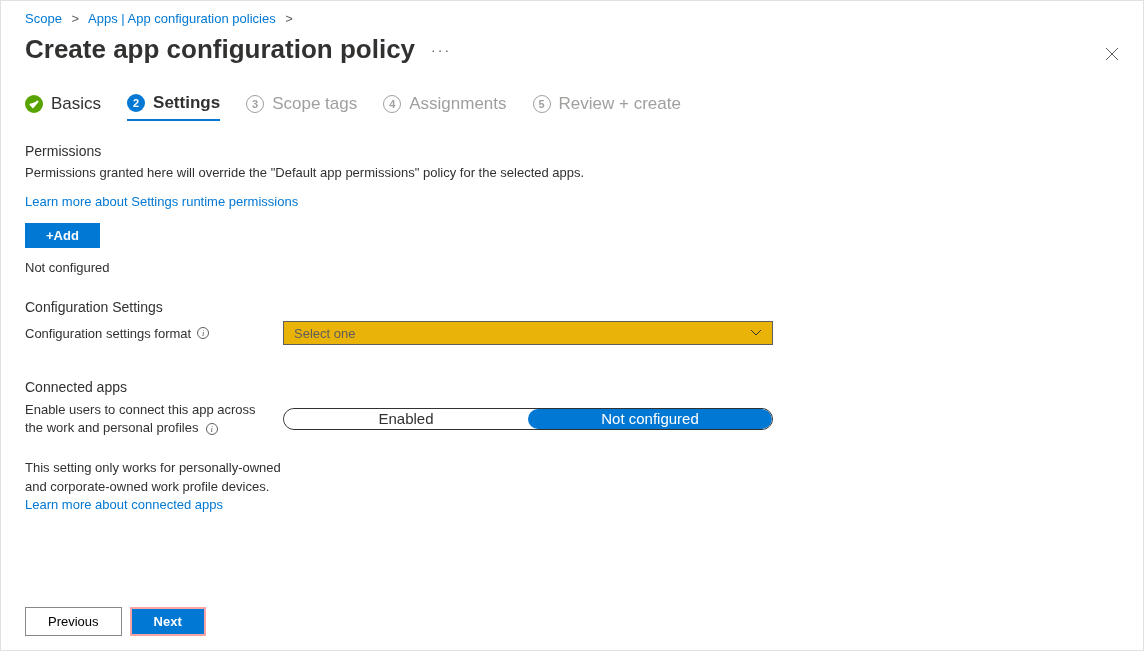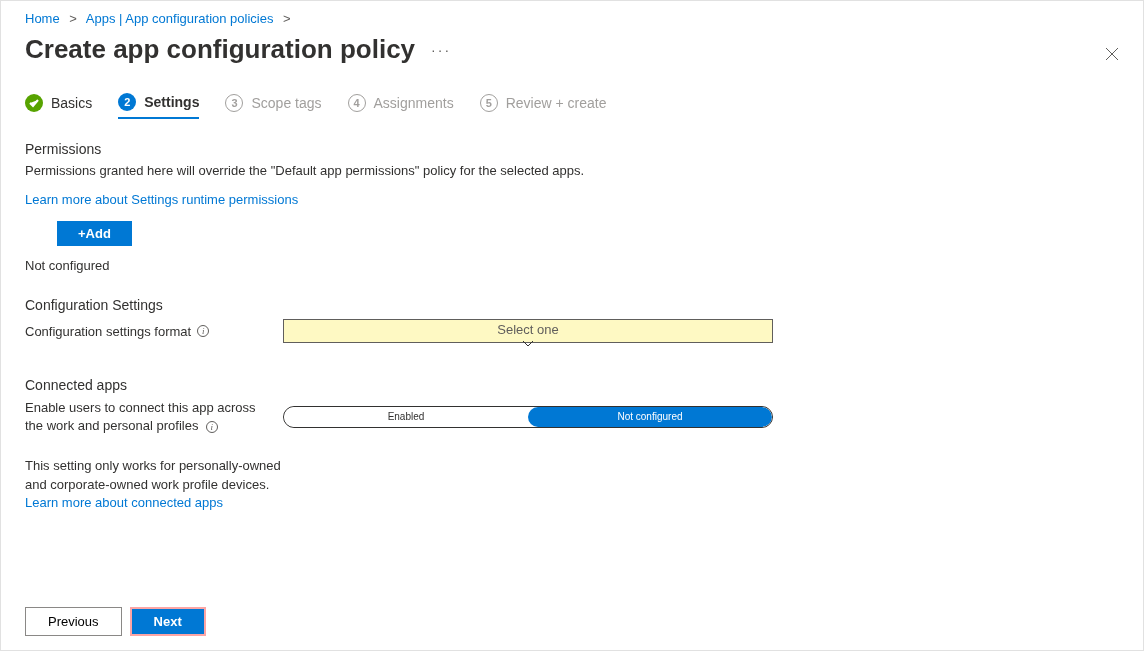--- a/index.html
+++ b/index.html
@@ -11,53 +11,53 @@
     .title-row { display: flex; align-items: center; margin-bottom: 28px; }
     .title { font-size: 26px; font-weight: 600; color: #323130; }
     .ellipsis { margin-left: 16px; color: #605e5c; font-size: 14px; letter-spacing: 2px; cursor: pointer; }
     .close-btn { position: absolute; top: 46px; right: 24px; font-size: 16px; color: #605e5c; cursor: pointer; background: none; border: none; }
     .steps { display: flex; gap: 26px; border-bottom: 0; margin-bottom: 22px; }
     .step { display: flex; align-items: center; gap: 8px; padding-bottom: 6px; }
     .step-circle { width: 18px; height: 18px; border-radius: 50%; display: flex; align-items: center; justify-content: center; font-size: 11px; font-weight: 600; }
     .step-complete .step-circle { background: #57A300; color: #fff; }
     .step-active .step-circle { background: #0078d4; color: #fff; }
     .step-pending .step-circle { border: 1px solid #a19f9d; color: #a19f9d; background: #fff; }
-    .step-label { font-size: 14px; }
+    .step-label { font-size: 17px; }
     .step-complete .step-label { color: #323130; }
     .step-active .step-label { color: #323130; font-weight: 600; }
     .step-pending .step-label { color: #a19f9d; }
     .step-active { border-bottom: 2px solid #0078d4; }
     .section-title { font-size: 14px; color: #323130; margin-bottom: 6px; }
     .desc { font-size: 13px; color: #323130; margin-bottom: 14px; }
     .link { color: #0078d4; text-decoration: none; font-size: 13px; }
-    .add-btn { background: #0078d4; color: #fff; border: 1px solid #0078d4; padding: 4px 20px; font-size: 13px; font-weight: 600; cursor: pointer; margin-top: 14px; margin-bottom: 12px; margin-left: 32px; }
+    .add-btn { background: #0078d4; color: #fff; border: 1px solid #0078d4; padding: 4px 20px; font-size: 13px; font-weight: 600; cursor: pointer; margin-top: 14px; margin-bottom: 12px; }
     .status-text { font-size: 13px; color: #323130; margin-bottom: 24px; }
     .row { display: flex; align-items: center; margin-bottom: 8px; }
     .label-col { width: 258px; padding-right: 12px; font-size: 13px; color: #323130; display: flex; align-items: center; gap: 6px; }
     .info-icon { width: 12px; height: 12px; border: 1px solid #605e5c; border-radius: 50%; display: inline-flex; align-items: center; justify-content: center; font-size: 9px; color: #605e5c; font-style: italic; font-family: serif; }
     .field-col { flex: 1; max-width: 490px; }
-    .select-box { width: 100%; height: 24px; border: 1px solid #605e5c; background: #fef9c3; padding: 2px 10px; font-size: 13px; color: #605e5c; display: flex; align-items: center; justify-content: space-between; cursor: pointer; flex-direction: column; }
+    .select-box { width: 100%; height: 24px; border: 1px solid #605e5c; background: #eab308; padding: 2px 10px; font-size: 13px; color: #605e5c; display: flex; align-items: center; justify-content: space-between; cursor: pointer; }
     .chevron { font-size: 12px; color: #323130; }
     .section-gap { margin-top: 26px; }
     .toggle-group { display: flex; border: 1px solid #323130; border-radius: 12px; overflow: hidden; width: 100%; height: 22px; }
-    .toggle-option { flex: 1; text-align: center; font-size: 10px; line-height: 20px; cursor: pointer; border-radius: 12px;}
+    .toggle-option { flex: 1; text-align: center; font-size: 15px; line-height: 20px; cursor: pointer; border-radius: 12px;}
     .toggle-option.inactive { background: #fff; color: #323130; }
     .toggle-option.active { background: #0078d4; color: #fff; }
     .note { font-size: 13px; color: #323130; margin-top: 14px; max-width: 260px; line-height: 1.4; }
     .footer { position: absolute; bottom: 14px; left: 24px; display: flex; gap: 8px; justify-content: space-between; }
     .btn-secondary { background: #fff; border: 1px solid #8a8886; padding: 5px 22px; font-size: 13px; cursor: pointer; }
     .btn-primary { background: #0078d4; color: #fff; border: 2px solid #fca5a5; padding: 5px 22px; font-size: 13px; font-weight: 600; cursor: pointer; }
     .check-svg { fill: #fff; }
   </style>
 </head>
 <body>
 
 <div class="container">
   <div class="breadcrumb">
-    <a href="#">Home</a>
+    <a href="#">Scope</a>
     <span class="sep">&gt;</span>
     <a href="#">Apps | App configuration policies</a>
     <span class="sep">&gt;</span>
   </div>
 
   <div class="title-row">
     <h1 class="title">Create app configuration policy</h1>
     <span class="ellipsis">···</span>
   </div>
   <button class="close-btn">

